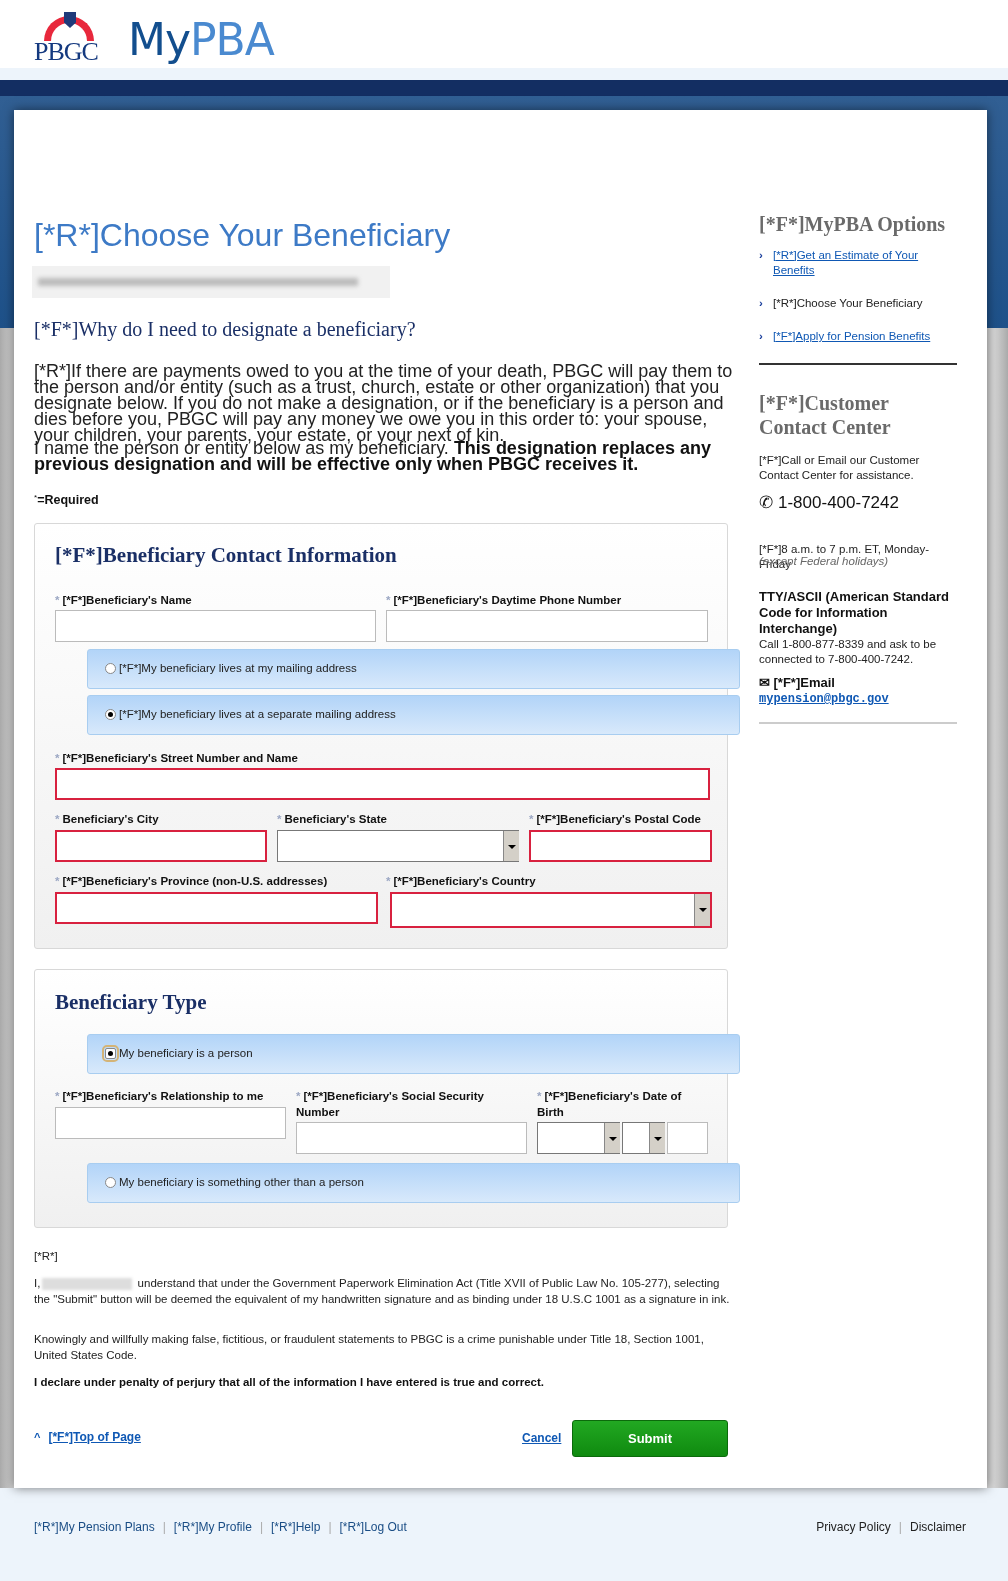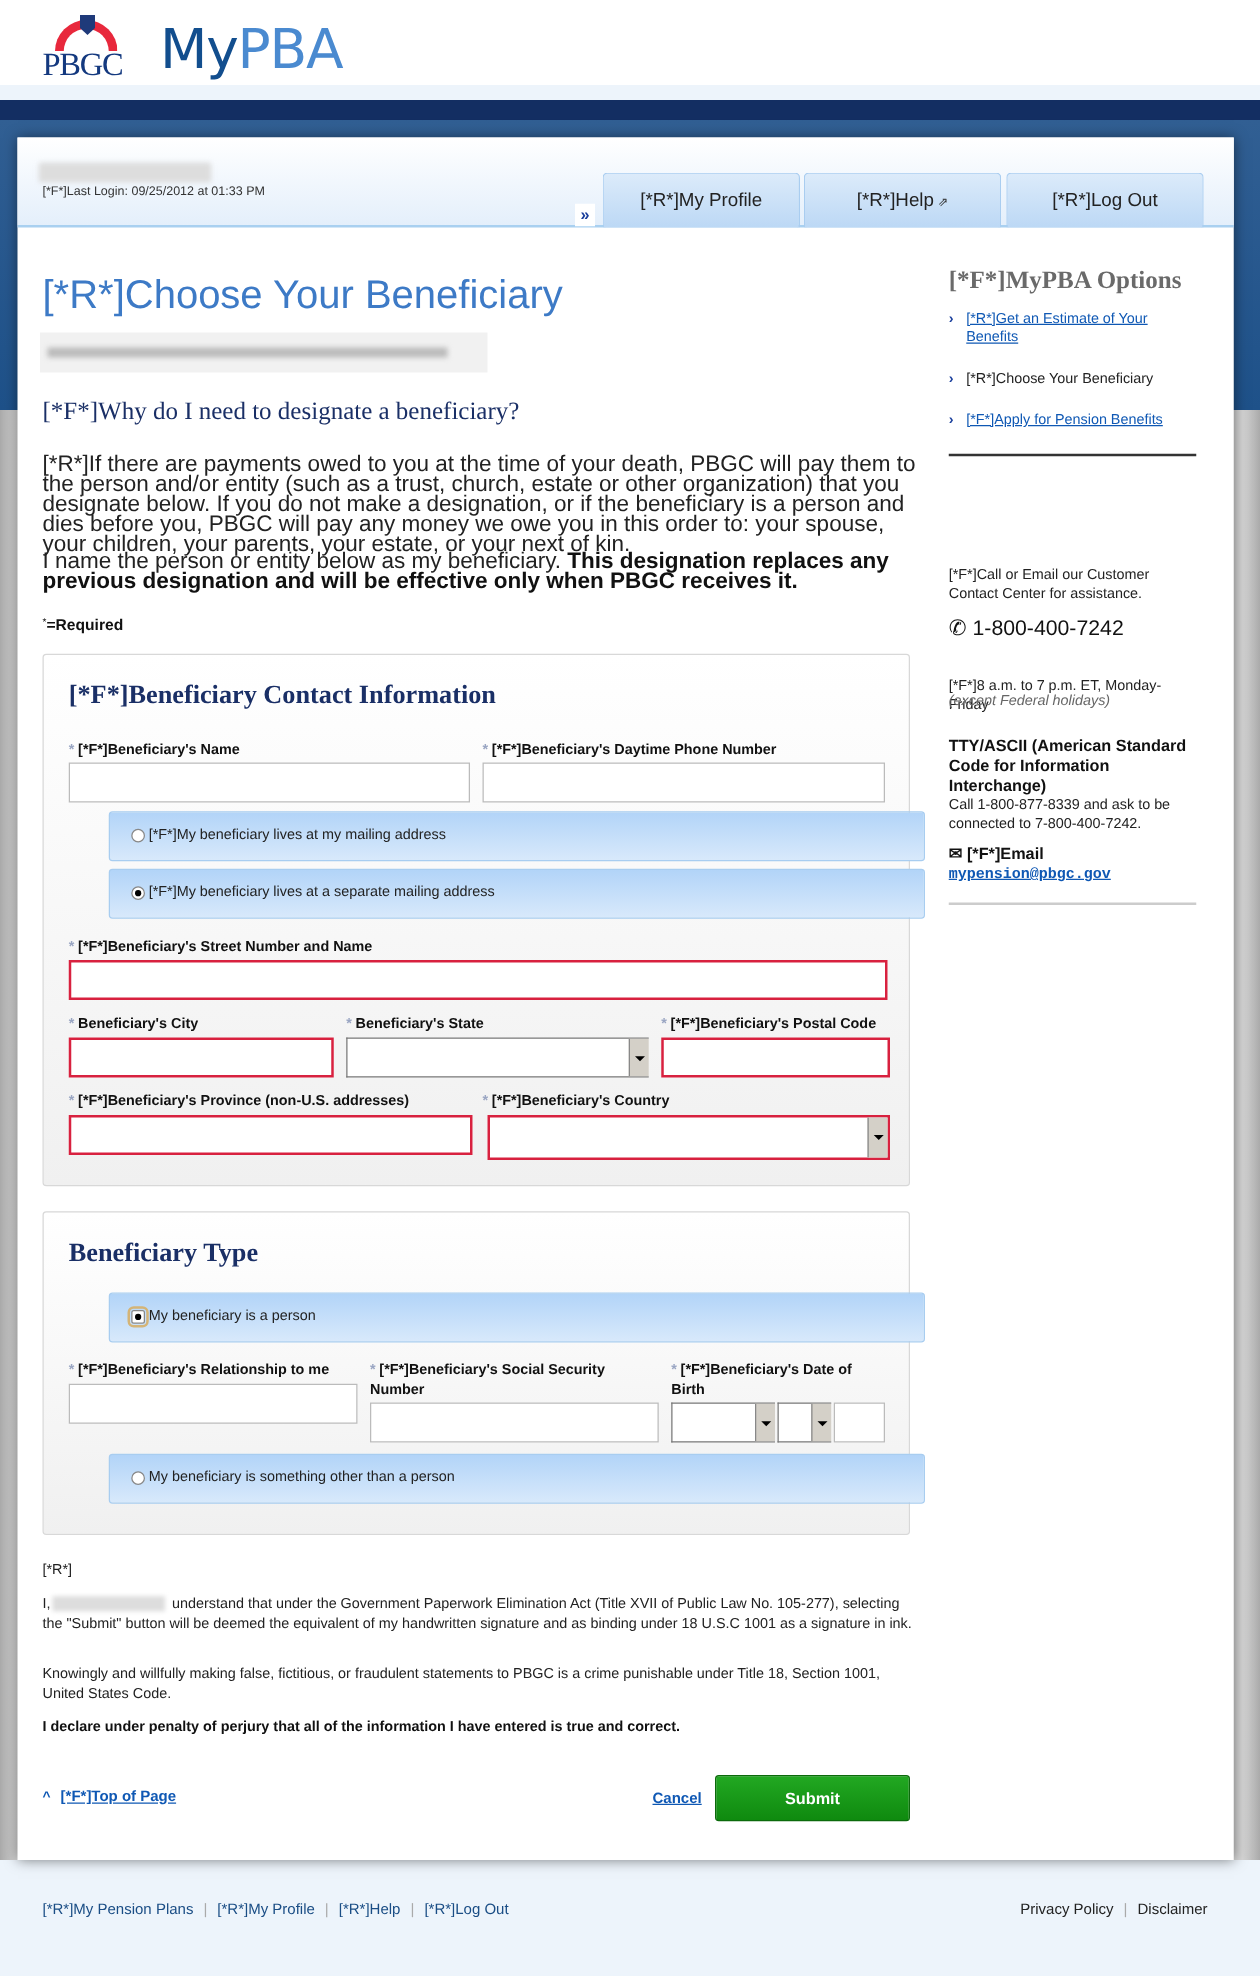--- a/index.html
+++ b/index.html
@@ -103,28 +103,20 @@
   <div class="app-title">
     <span class="my">My</span><span class="pba">PBA</span>
   </div>
 </div>
 <div class="navy-band"></div>
 <div class="blue-band"></div>
 <div class="gray-band"></div>
 
 <div class="panel">
 
-  <div class="user-bar">
-    <div class="user-name-blur"></div>
-    <div class="last-login">[*F*]Last Login: 09/25/2012 at 01:33 PM</div>
-    <div class="raquo">»</div>
-    <div class="tab" style="left:468px"><span>[*R*]My Profile</span></div>
-    <div class="tab" style="left:629px"><span>[*R*]Help</span><span class="ext">⇗</span></div>
-    <div class="tab" style="left:791px"><span>[*R*]Log Out</span></div>
-  </div>
 
   <h1 class="page-title">[*R*]Choose Your Beneficiary</h1>
   <div class="plan-blur"></div>
   <h2 class="why-heading">[*F*]Why do I need to designate a beneficiary?</h2>
   <p class="para" style="top:253px">[*R*]If there are payments owed to you at the time of your death, PBGC will pay them to the person and/or entity (such as a trust, church, estate or other organization) that you designate below. If you do not make a designation, or if the beneficiary is a person and dies before you, PBGC will pay any money we owe you in this order to: your spouse, your children, your parents, your estate, or your next of kin.</p>
   <p class="para" style="top:330px"><span>I name the person or entity below as my beneficiary. </span><b>This designation replaces any previous designation and will be effective only when PBGC receives it.</b></p>
   <div class="req-note"><span class="star">*</span><span>=Required</span></div>
 
   <div class="section" style="top:413px;height:426px">
     <h3 class="section-title" style="top:19px">[*F*]Beneficiary Contact Information</h3>
@@ -191,20 +183,21 @@
   <button class="submit-btn">Submit</button>
 
   <h3 class="side-h" style="top:102px">[*F*]MyPBA Options</h3>
   <ul class="side-list">
     <li><span class="chev">›</span><a href="#">[*R*]Get an Estimate of Your Benefits</a></li>
     <li><span class="chev">›</span><span class="cur">[*R*]Choose Your Beneficiary</span></li>
     <li><span class="chev">›</span><a href="#">[*F*]Apply for Pension Benefits</a></li>
   </ul>
   <div class="side-rule" style="top:253px;background:#333"></div>
 
+  <h3 class="side-h" style="top:281px;width:200px">[*F*]Customer Contact Center</h3>
   <p class="side-text" style="top:343px">[*F*]Call or Email our Customer Contact Center for assistance.</p>
   <div class="phone-line"><span>✆</span> <span>1-800-400-7242</span></div>
   <p class="side-text" style="top:432px;width:185px">[*F*]8 a.m. to 7 p.m. ET, Monday-Friday</p>
   <p class="side-text" style="top:444px;font-style:italic;color:#666">(except Federal holidays)</p>
   <p class="side-text" style="top:479px;font-size:13px;font-weight:bold;line-height:16px;width:190px;color:#111">TTY/ASCII (American Standard Code for Information Interchange)</p>
   <p class="side-text" style="top:527px">Call 1-800-877-8339 and ask to be connected to 7-800-400-7242.</p>
   <div class="email-head"><span>✉</span> <span>[*F*]Email</span></div>
   <a class="email-link" href="#">mypension@pbgc.gov</a>
   <div class="side-rule" style="top:612px;background:#ccc"></div>
 </div>

